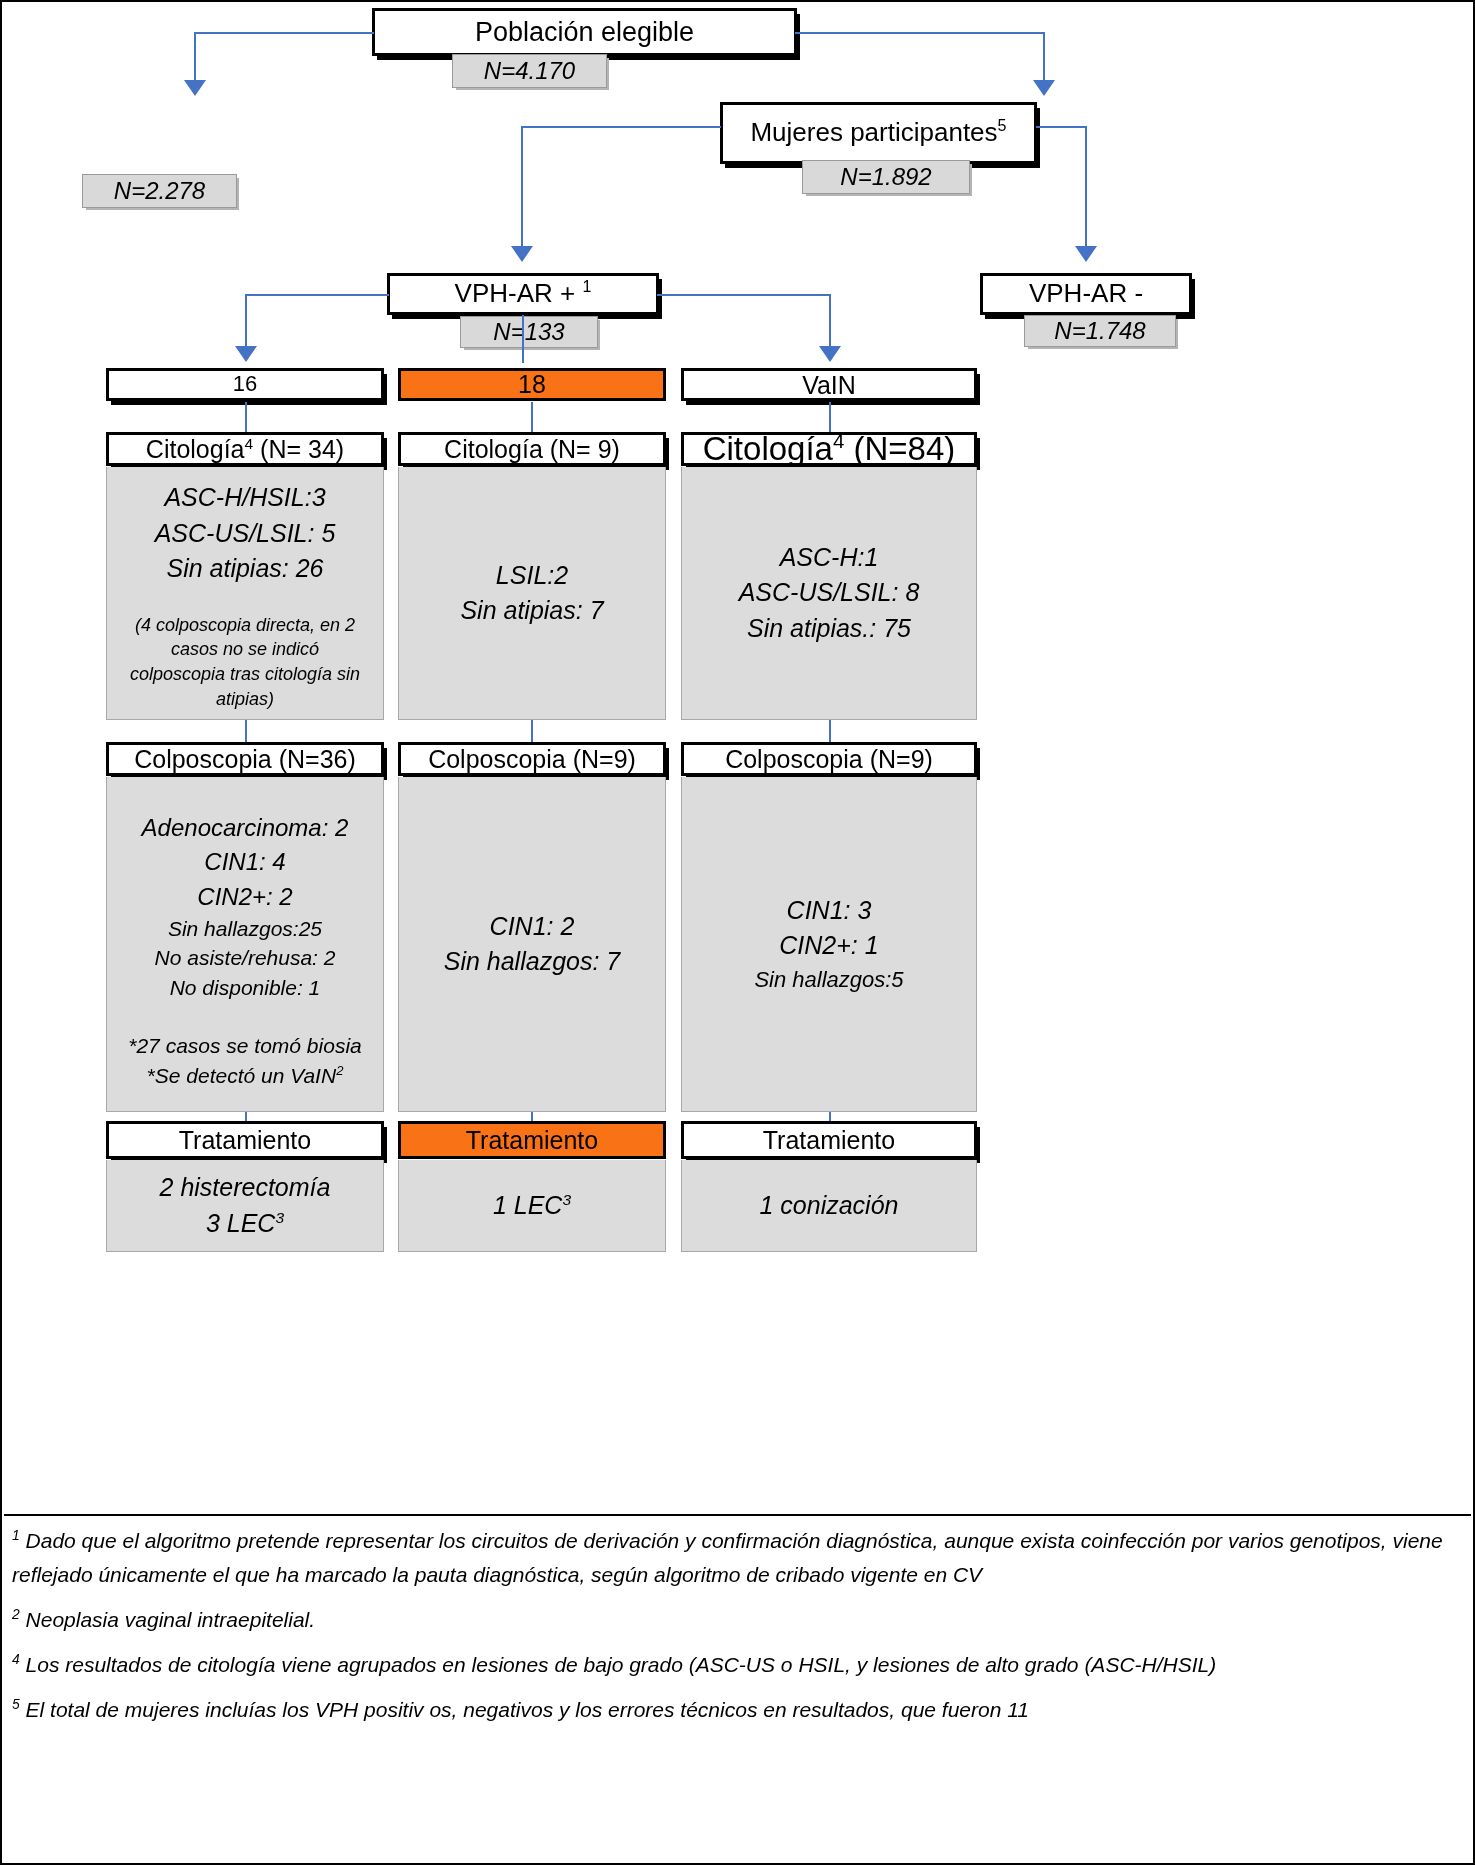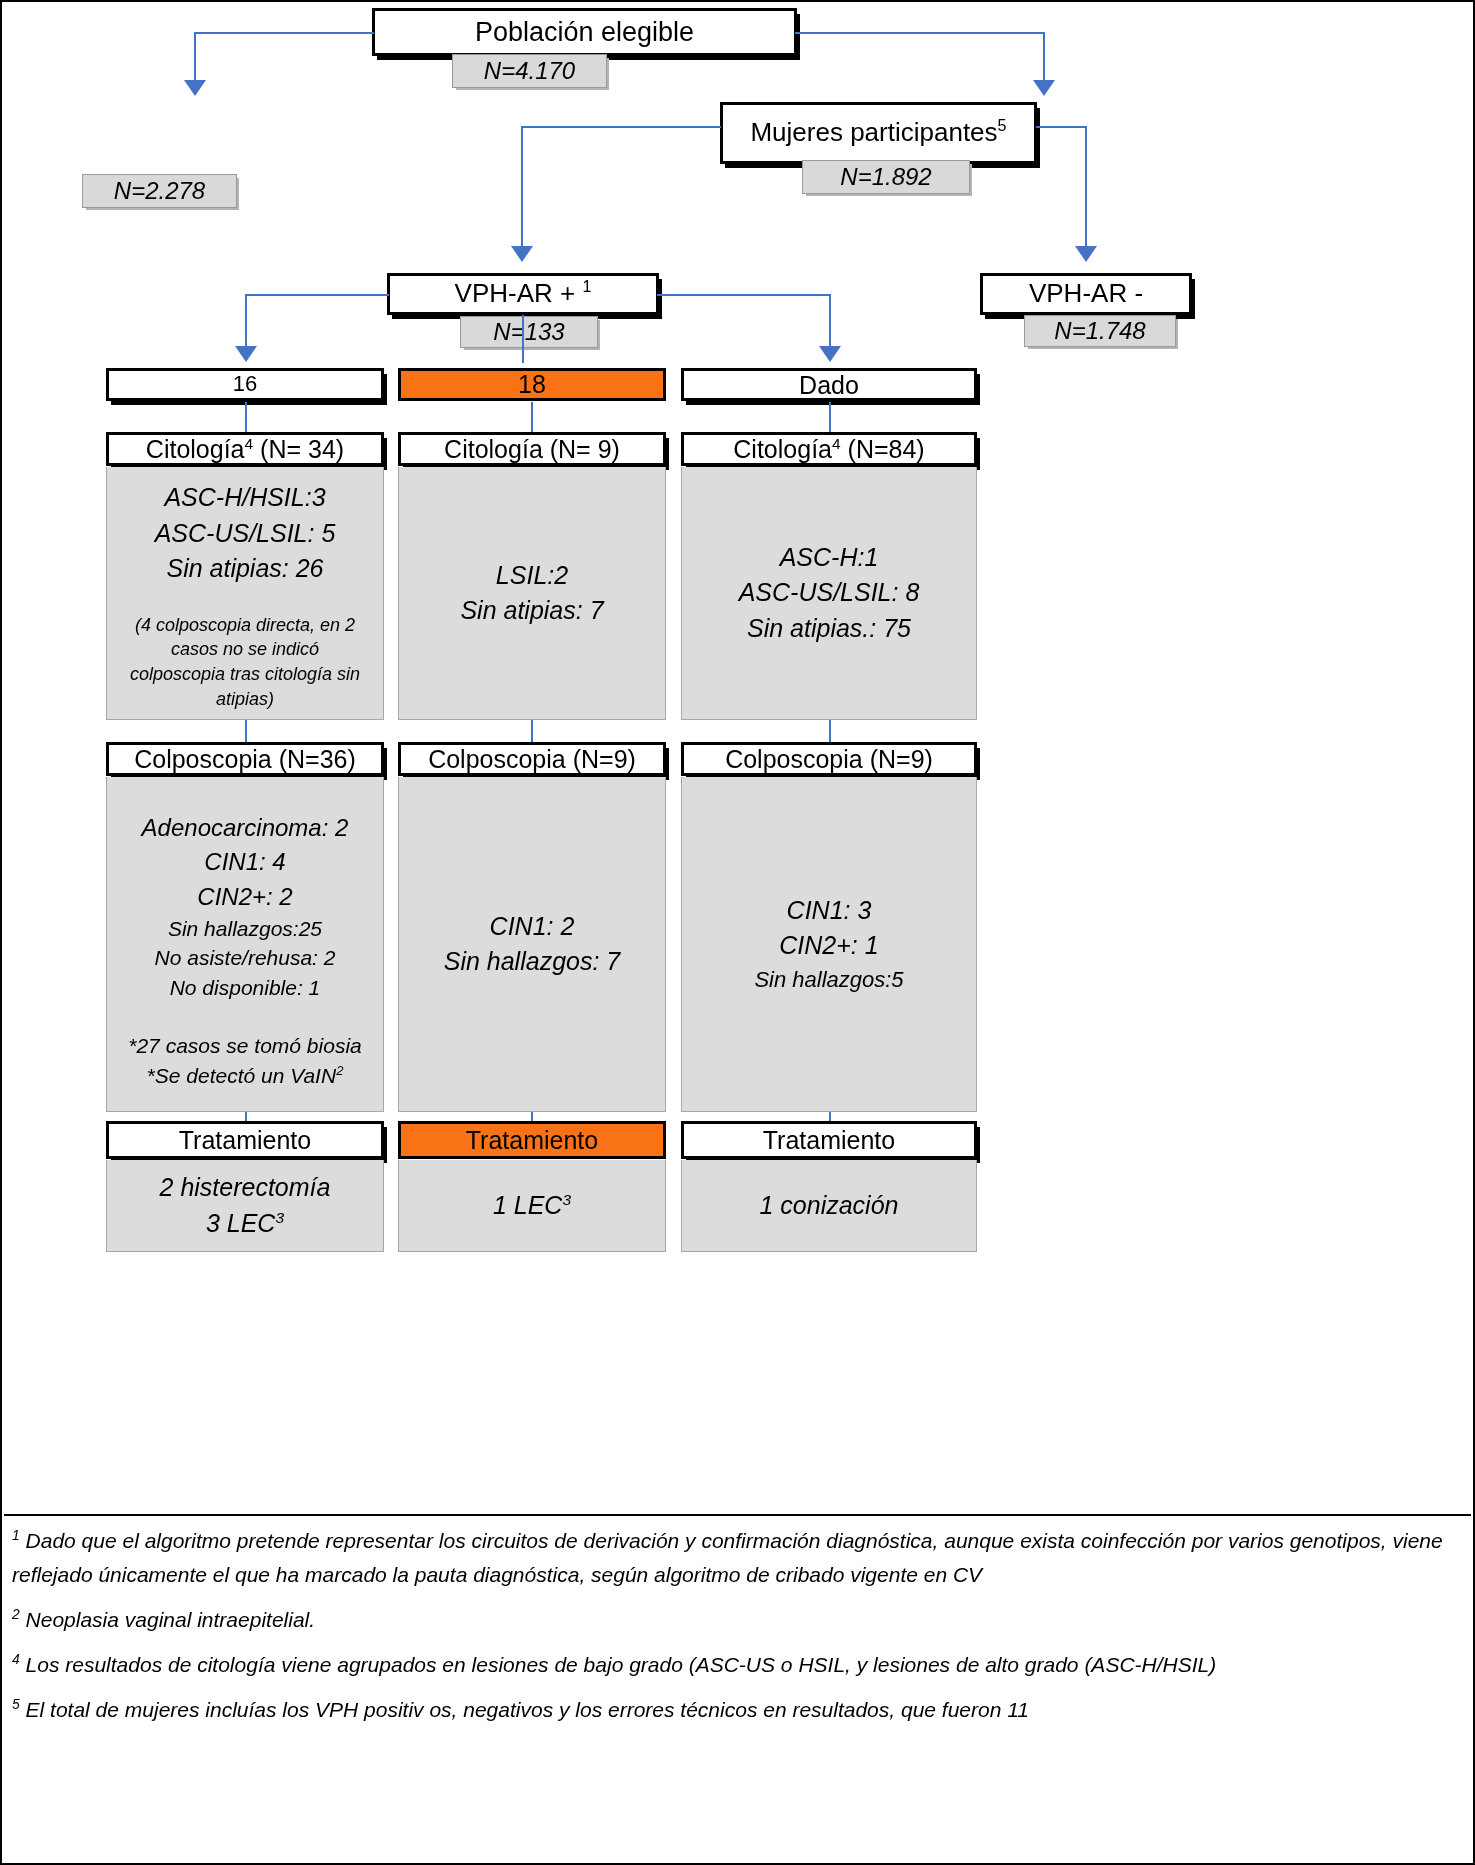--- a/index.html
+++ b/index.html
@@ -162,21 +162,21 @@
   <div class="vline" style="left:827px; top:292px; height:54px;"></div>
   <div class="arrow" style="left:817px; top:344px;"></div>
 
   <div class="box" style="left:104px; top:366px; width:278px; height:33px; font-size:22px;">
     <span>16</span>
   </div>
   <div class="box-thin" style="left:396px; top:366px; width:268px; height:33px; font-size:25px;">
     <span>18</span>
   </div>
   <div class="box" style="left:679px; top:366px; width:296px; height:33px; font-size:25px;">
-    <span>Dado</span>
+    <span>VaIN</span>
   </div>
 
   <div class="vline" style="left:243px; top:400px; height:30px;"></div>
   <div class="vline" style="left:529px; top:400px; height:30px;"></div>
   <div class="vline" style="left:827px; top:400px; height:30px;"></div>
 
   <div class="box" style="left:104px; top:430px; width:278px; height:34px; font-size:25px;">
     <span>
       <span>Citología</span><sup>4</sup><span> (N= 34)</span>
     </span>
@@ -236,21 +236,21 @@
 
   <div class="vline" style="left:529px; top:1110px; height:14px;"></div>
 
   <div class="box-thin" style="left:396px; top:1119px; width:268px; height:38px; font-size:25px;">
     <span>Tratamiento</span>
   </div>
   <div class="greybody" style="left:396px; top:1158px; width:268px; height:92px; font-size:25px;">
     <span class="blk">1 LEC<sup>3</sup></span>
   </div>
 
-  <div class="box" style="left:679px; top:430px; width:296px; height:34px; font-size:25px;">
+  <div class="box" style="left:679px; top:430px; width:296px; height:34px; font-size:33px;">
     <span>
       <span>Citología</span><sup>4</sup><span> (N=84)</span>
     </span>
   </div>
   <div class="greybody" style="left:679px; top:465px; width:296px; height:253px; font-size:25px;">
     <span class="blk">ASC-H:1</span>
     <span class="blk">ASC-US/LSIL: 8</span>
     <span class="blk">Sin atipias.: 75</span>
   </div>
 

